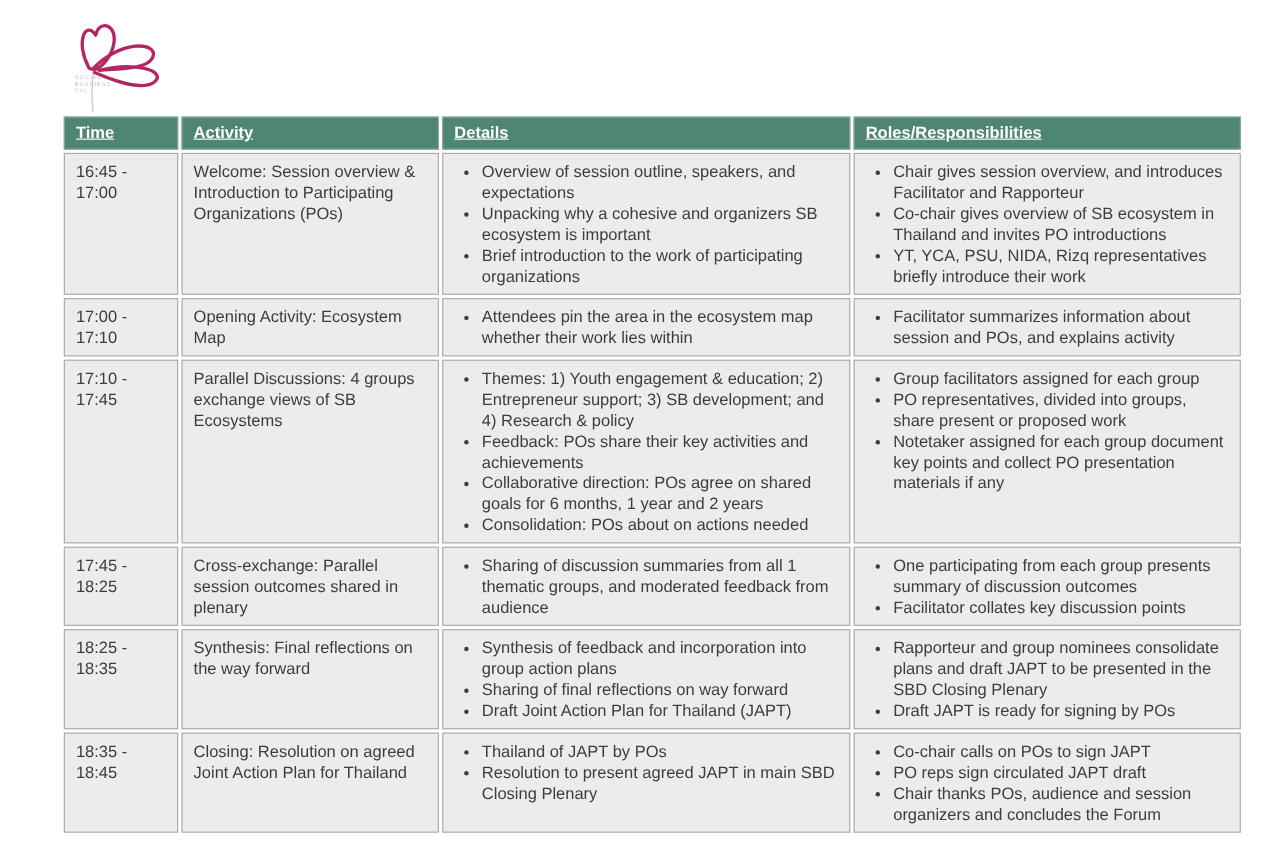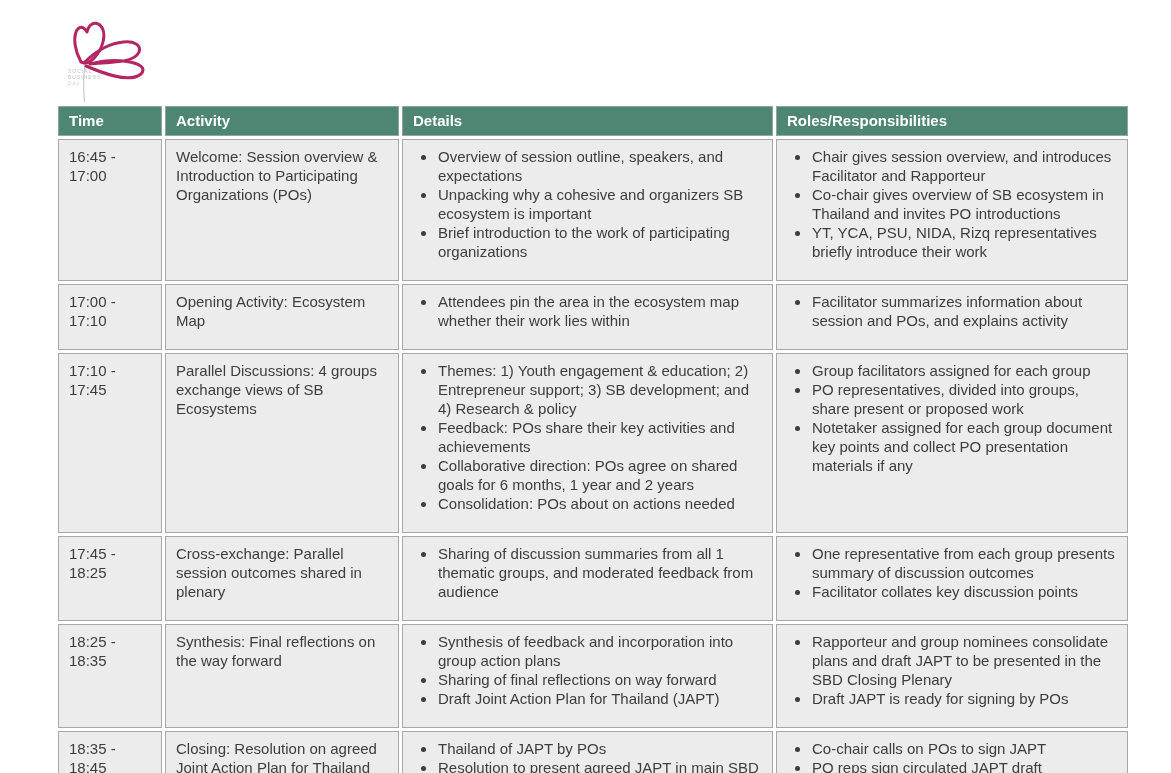--- a/index.html
+++ b/index.html
@@ -49,29 +49,30 @@
     table-layout: fixed;
   }
   table.agenda th {
     background: #4e8673;
     color: #ffffff;
     font-size: 15px;
     font-weight: bold;
     text-align: left;
     padding: 5px 10px 6px 10px;
     border: 1px solid #8fa89d;
+    text-decoration: underline;
   }
   table.agenda td {
     background: #ececec;
     border: 1px solid #a8a8a8;
     vertical-align: top;
     color: #3d3d3d;
     font-size: 15px;
     line-height: 19px;
-    padding: 7px 8px 19px 10px;
+    padding: 7px 8px 6px 10px;
   }
   td.time-cell { white-space: pre-line; }
   td.bullets-cell { padding-left: 6px; margin-top: 12px; }
   td.bullets-cell ul {
     margin: 0;
     padding-left: 24px;
     list-style-type: disc;
   }
   td.bullets-cell li {
     padding-left: 1px;
@@ -175,21 +176,21 @@
       <td class="time-cell">17:45 -
 18:25</td>
       <td>Cross-exchange: Parallel session outcomes shared in plenary</td>
       <td class="bullets-cell">
         <ul>
               <li>Sharing of discussion summaries from all 1 thematic groups, and moderated feedback from audience</li>
             </ul>
       </td>
       <td class="bullets-cell">
         <ul>
-              <li>One representative from each group presents summary of discussion outcomes</li>
+              <li>One participating from each group presents summary of discussion outcomes</li>
               <li>Facilitator collates key discussion points</li>
             </ul>
       </td>
     </tr>
 
     <tr>
       <td class="time-cell">18:25 -
 18:35</td>
       <td>Synthesis: Final reflections on the way forward</td>
       <td class="bullets-cell">

